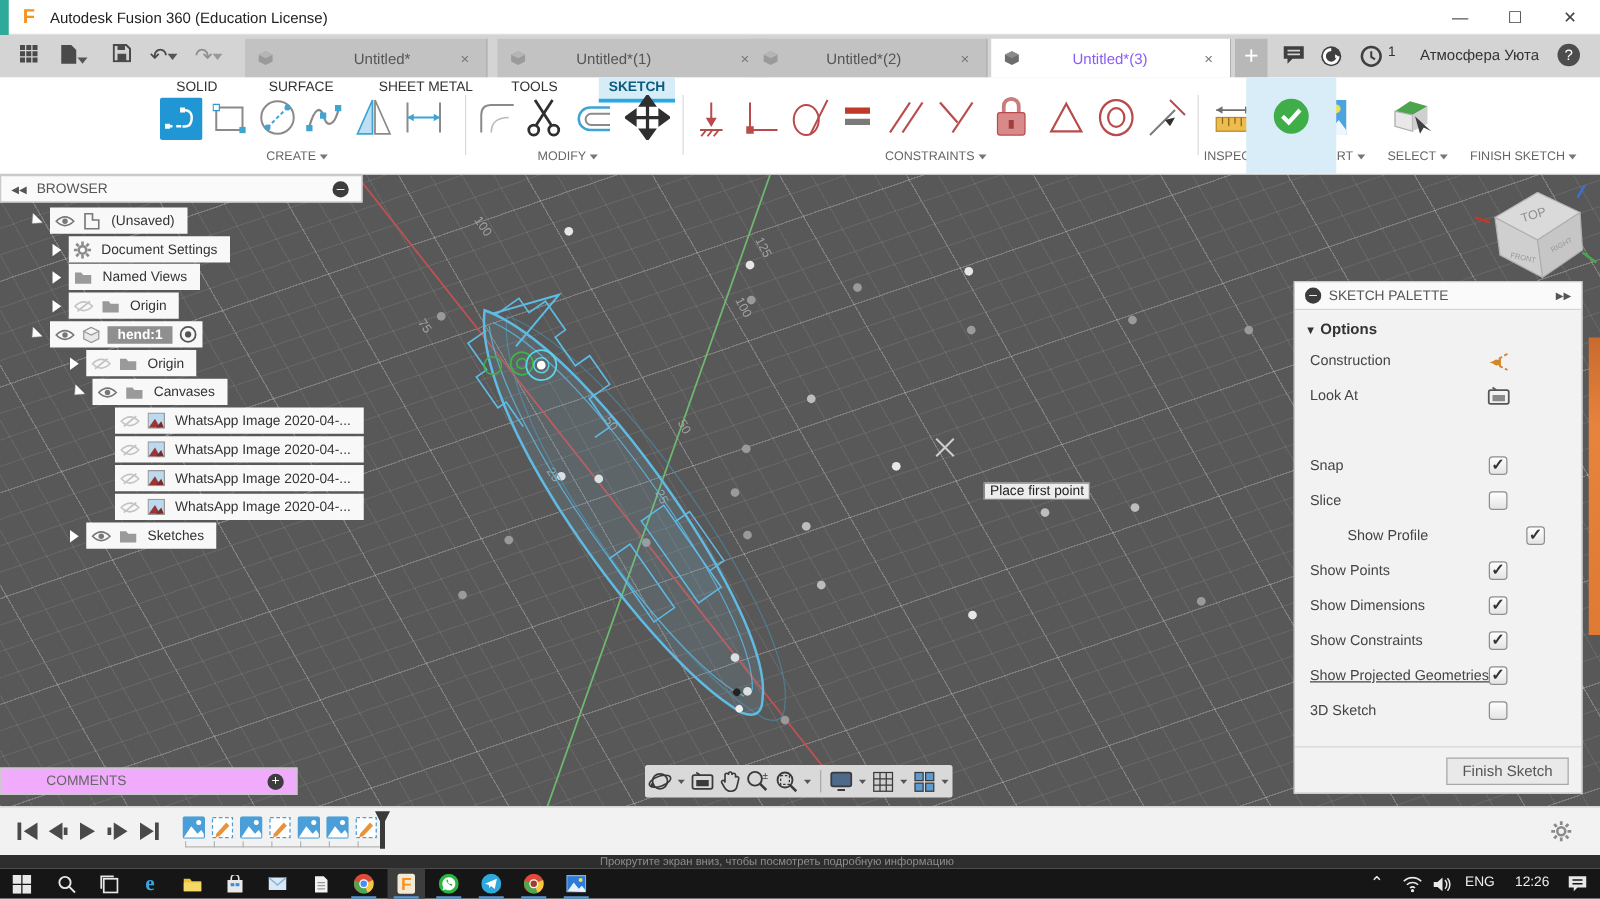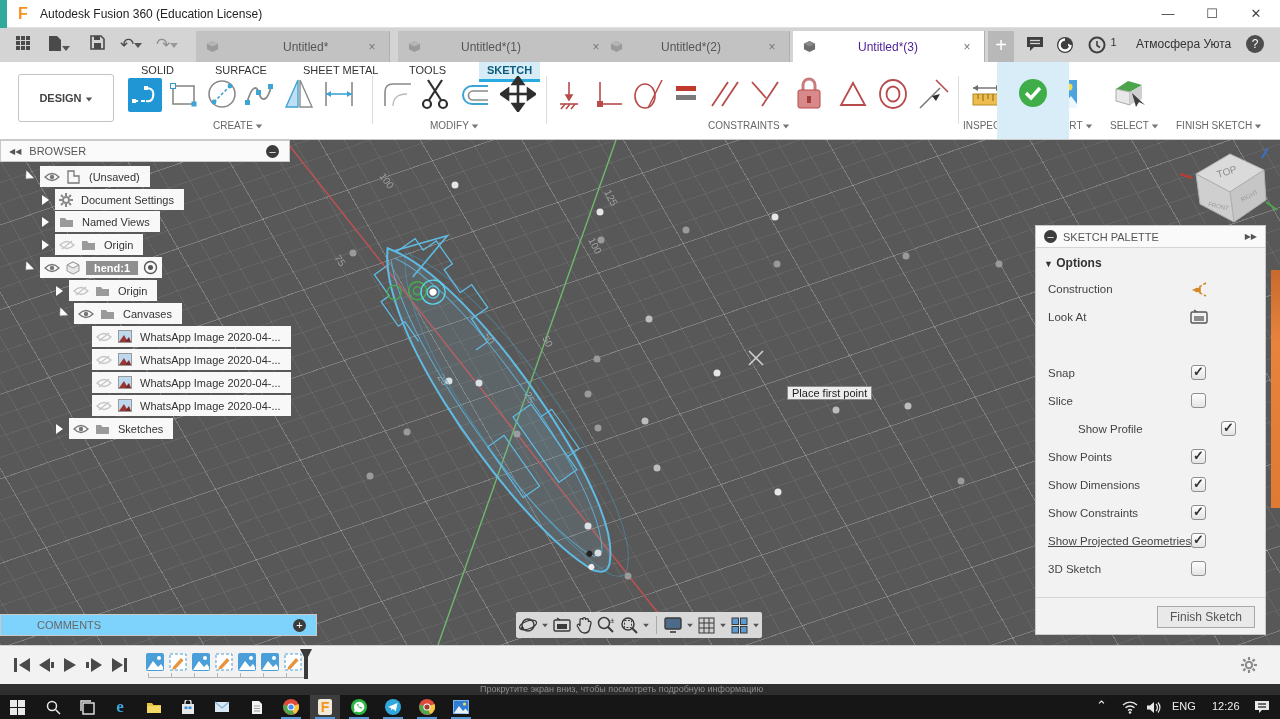--- a/index.html
+++ b/index.html
@@ -14,21 +14,21 @@
   .win-title { position:absolute; left:40px; top:7px; font-size:12px; color:#222; }
   .winctl { position:absolute; top:0; height:28px; width:44px; text-align:center; line-height:28px; font-size:13px; color:#444; }
 
   
   .tabbar { position:absolute; left:0; top:28px; width:1280px; height:34px; background:#d4d4d4; }
   .qicon { position:absolute; top:7px; width:22px; height:20px; color:#4a4a4a; font-size:15px; line-height:20px; text-align:center; }
   .caret { display:inline-block; width:0; height:0; border-left:4px solid transparent; border-right:4px solid transparent; border-top:5px solid #555; vertical-align:middle; }
   .doc-tab { position:absolute; top:3px; height:31px; background:#c2c2c2; border-right:1px solid #b0b0b0; display:flex; align-items:center; padding:0 10px; }
   .doc-tab.active { background:#fff; }
   .doc-tab .tlabel { font-size:12px; color:#555; margin:0 8px; }
-  .doc-tab.active .tlabel { color:#4c1d95;text-align:right; }
+  .doc-tab.active .tlabel { color:#8b5cf6;text-align:right; }
   .doc-tab .tclose { font-size:12px; color:#777; width:14px; text-align:center; }
   .newtab { position:absolute; top:3px; width:26px; height:31px; background:#b8b8b8; color:#fff; font-size:20px; text-align:center; line-height:29px; }
   .baricon { position:absolute; top:8px; width:22px; height:18px; }
   .username { position:absolute; top:9px; font-size:12px; color:#333; }
   .helpbtn { position:absolute; top:7px; width:18px; height:18px; border-radius:50%; background:#4d4d4d; color:#fff; font-size:12px; line-height:18px; text-align:center; }
 
   
   .ribbon { position:absolute; left:0; top:62px; width:1280px; height:78px; background:#fff; border-bottom:1px solid #c9c9c9; }
   .design-btn { position:absolute; left:18px; top:12px; width:96px; height:48px; border:1px solid #c3c3c3; border-radius:3px; background:#fff; text-align:center; line-height:46px; font-size:11px; font-weight:bold; color:#444; }
   .ws-tab { position:absolute; top:0; height:17px; font-size:11px; color:#333; line-height:17px; padding:0 8px; }
@@ -56,21 +56,21 @@
   .panel-head { position:absolute; height:22px; background:#fafafa; border:1px solid #c9c9c9; display:flex; align-items:center; font-size:11px; color:#555; }
   .mini-circle { display:inline-block; width:13px; height:13px; border-radius:50%; background:#3c3c3c; color:#fff; font-size:11px; line-height:12px; text-align:center; }
   .brow { position:absolute; height:21px; display:flex; align-items:center; }
   .brow .chip { background:rgba(255,255,255,0.96); height:21px; display:flex; align-items:center; padding:0 10px 0 4px; font-size:11px; color:#333; white-space:nowrap; }
   .tri { width:0; height:0; margin-right:6px; }
   .tri.col { border-top:5px solid transparent; border-bottom:5px solid transparent; border-left:7px solid #fdfdfd; filter:drop-shadow(0 0 1px #555); }
   .tri.exp { border-left:6px solid transparent; border-right:6px solid transparent; border-top:7px solid #fdfdfd; filter:drop-shadow(0 0 1px #555); transform:rotate(45deg) scale(.9); }
   .sel-chip { background:#8f8f8f; color:#fff; font-weight:bold; padding:1px 8px; font-size:11px; }
 
   
-  .comments { position:absolute; left:0px; top:474px; width:317px; height:22px; background:#7dd3fc; border:1px solid #c9c9c9; display:flex; align-items:center; font-size:11px; color:#666; }
+  .comments { position:absolute; left:0px; top:474px; width:238px; height:22px; background:#f0abfc; border:1px solid #c9c9c9; display:flex; align-items:center; font-size:11px; color:#666; }
   .navbar { position:absolute; left:516px; top:472px; width:246px; height:26px; background:#d9d9d9; border-radius:2px; display:flex; align-items:center; justify-content:center; gap:3px; }
 
   
   .palette { position:absolute; left:1035px; top:85px; width:231px; height:410px; background:#f2f2f2; border:1px solid #c9c9c9; }
   .pal-head { position:absolute; left:0; top:0; width:229px; height:22px; background:#fafafa; border-bottom:1px solid #d5d5d5; display:flex; align-items:center; font-size:11px; color:#555; }
   .pal-sec { position:absolute; left:8px; top:30px; font-size:12px; font-weight:bold; color:#333; }
   .pal-row { position:absolute; left:12px; width:205px; height:18px; font-size:11.5px; color:#444; }
   .cb { position:absolute; left:143px; top:-2px; width:15px; height:15px; border:1px solid #8f8f8f; border-radius:3px; background:linear-gradient(#fefefe,#e4e4e4); }
   .cb.checked::after { content:"✓"; position:absolute; left:1px; top:-2px; font-size:13px; font-weight:bold; color:#333; }
   .finish-btn { position:absolute; right:10px; bottom:6px; padding:3px 12px; font-size:12px; color:#555; background:#e9e9e9; border:1px solid #a8a8a8; }
@@ -190,21 +190,20 @@
           <circle cx="9" cy="9" r="7.5" fill="none" stroke="#3f3f3f" stroke-width="2"></circle>
           <path d="M9,5 v4.5 l3,2" fill="none" stroke="#3f3f3f" stroke-width="1.6"></path>
         </svg>
       <span style="font-size:11px;color:#333;vertical-align:top;">1</span>
     </div>
     <div class="username" style="left:1136px;">Атмосфера Уюта</div>
     <div class="helpbtn" style="left:1246px;">?</div>
   </div>
 
   <div class="ribbon">
-    <div class="design-btn"><span>DESIGN</span> <span class="caret" style="transform:scale(.8);"></span></div>
 
     <div class="ws-tab" style="left:133px;">SOLID</div>
     <div class="ws-tab" style="left:207px;">SURFACE</div>
     <div class="ws-tab" style="left:295px;">SHEET METAL</div>
     <div class="ws-tab" style="left:401px;">TOOLS</div>
     <div class="ws-tab active" style="left:479px;">SKETCH</div>
 
     <div class="tool" style="left:128px;top:16px;">
       <svg width="34" height="34" viewBox="0 0 34 34">
           <rect width="34" height="34" rx="2" fill="#2196d4"></rect>

